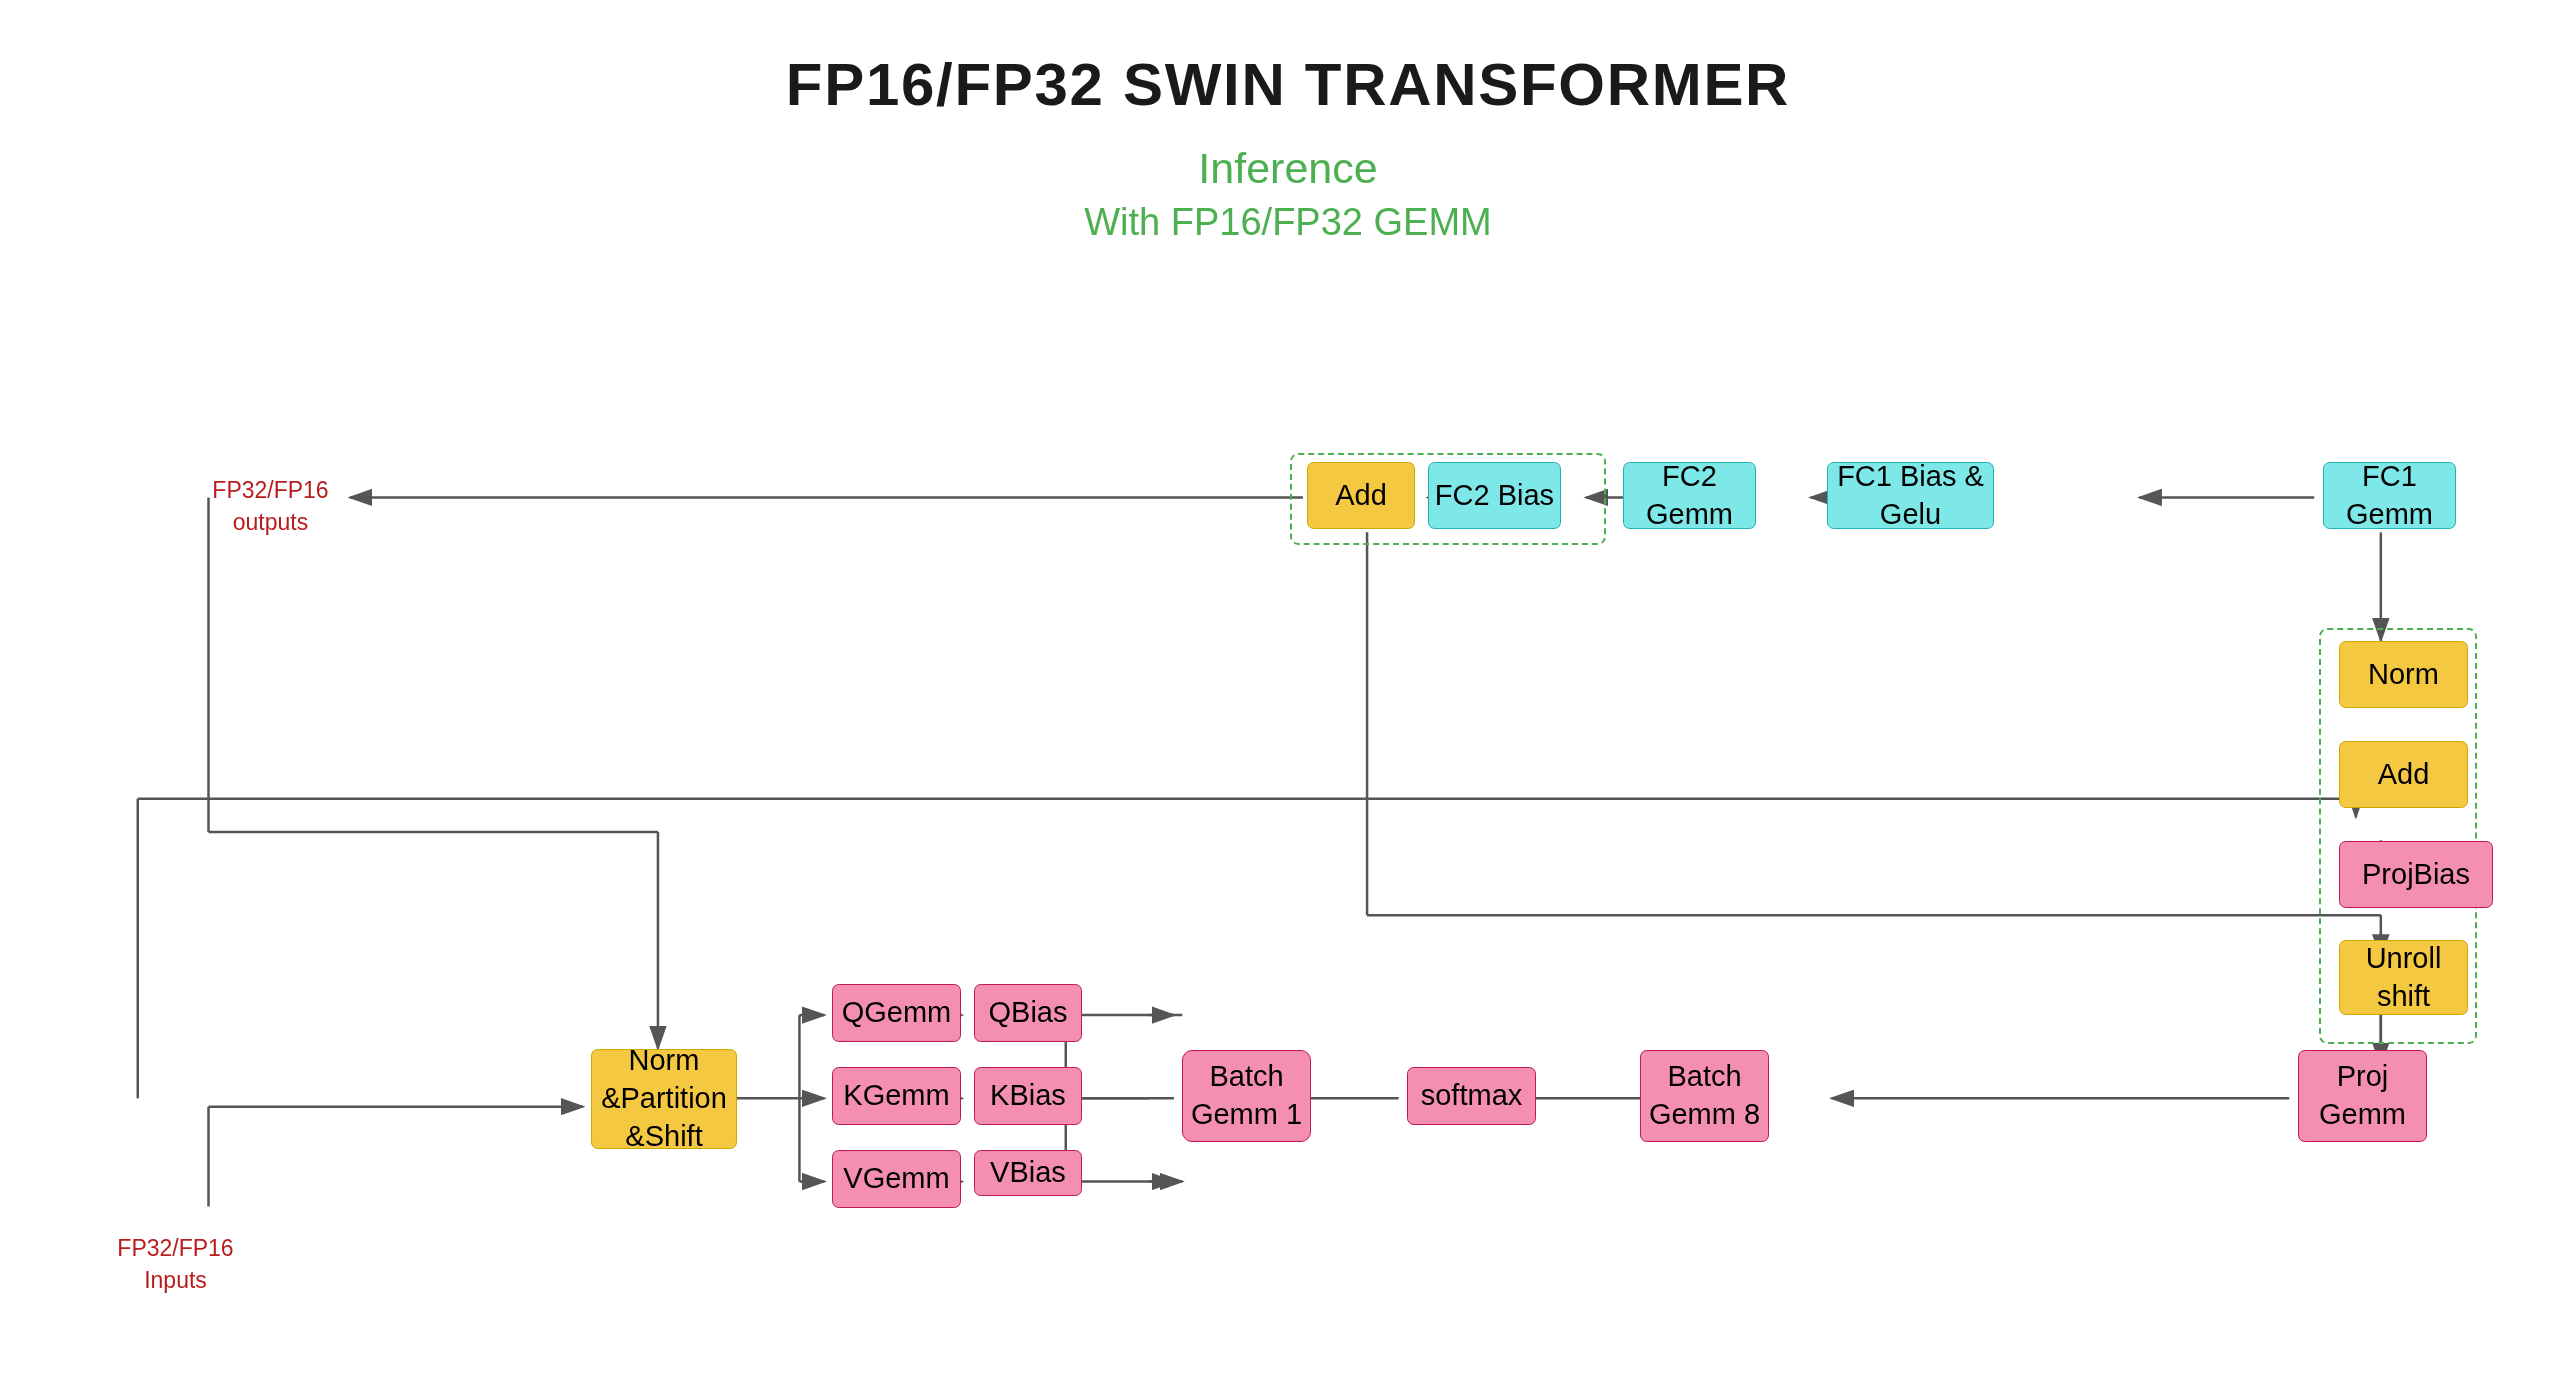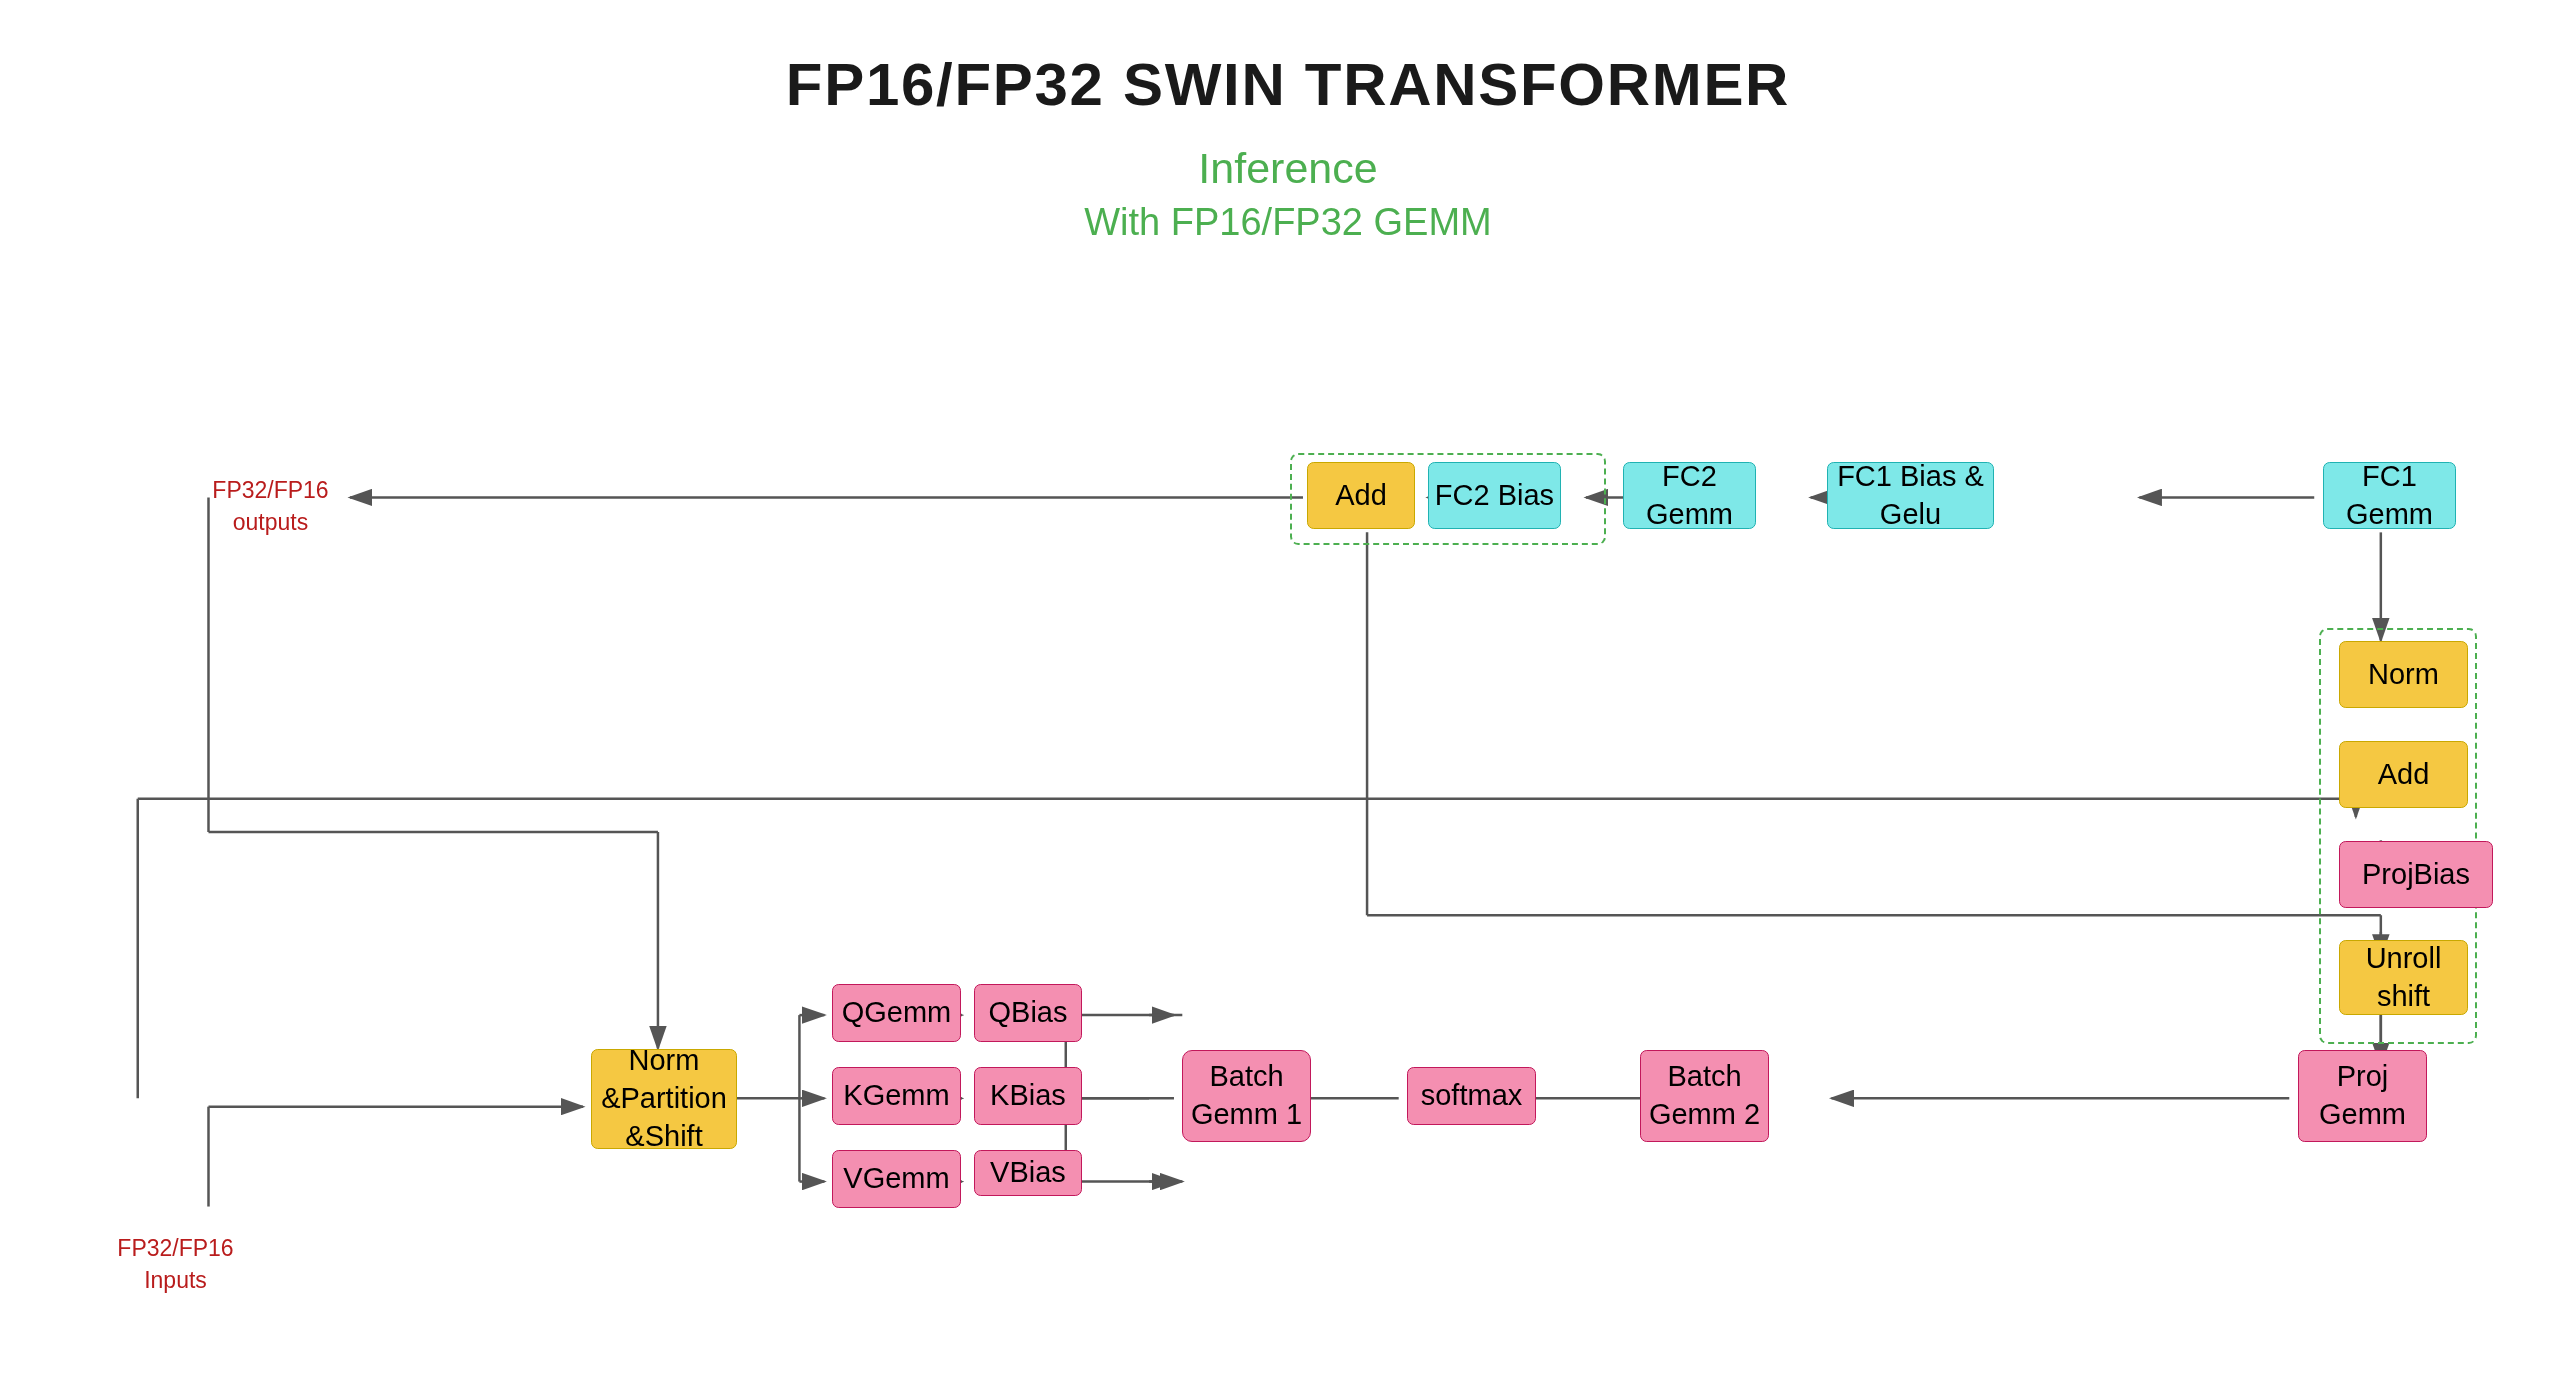--- a/index.html
+++ b/index.html
@@ -258,21 +258,21 @@
     <span>Batch
 Gemm 1</span>
   </div>
 
   <div class="box box-pink" style="left: 1399px; top: 776px; width: 129px; height: 58px;">
     <span>softmax</span>
   </div>
 
   <div class="box box-pink" style="left: 1632px; top: 759px; width: 129px; height: 92px;">
     <span>Batch
-Gemm 2</span>
+Gemm 8</span>
   </div>
 
   <div class="box box-pink" style="left: 2290px; top: 759px; width: 129px; height: 92px;">
     <span>Proj
 Gemm</span>
   </div>
 
   <div class="label-text" style="left: 187px; top: 183px; width: 167px;">FP32/FP16
 outputs</div>
 

